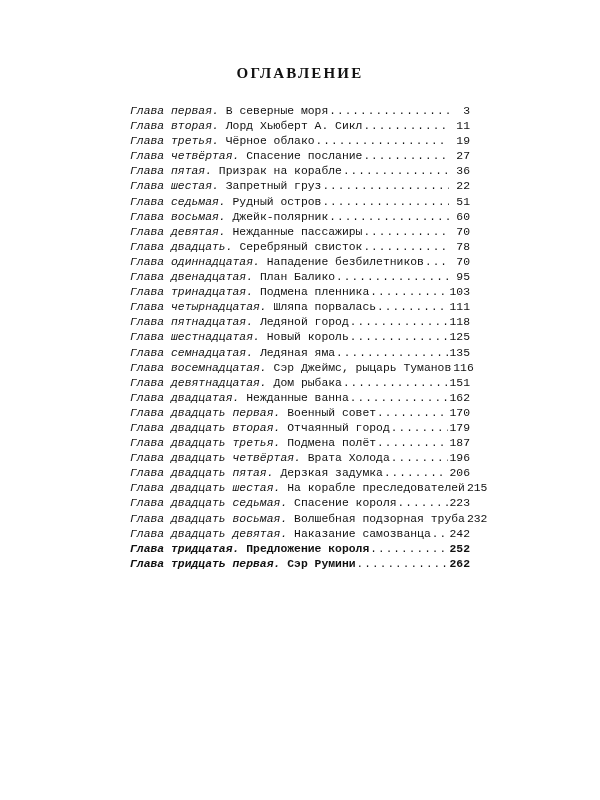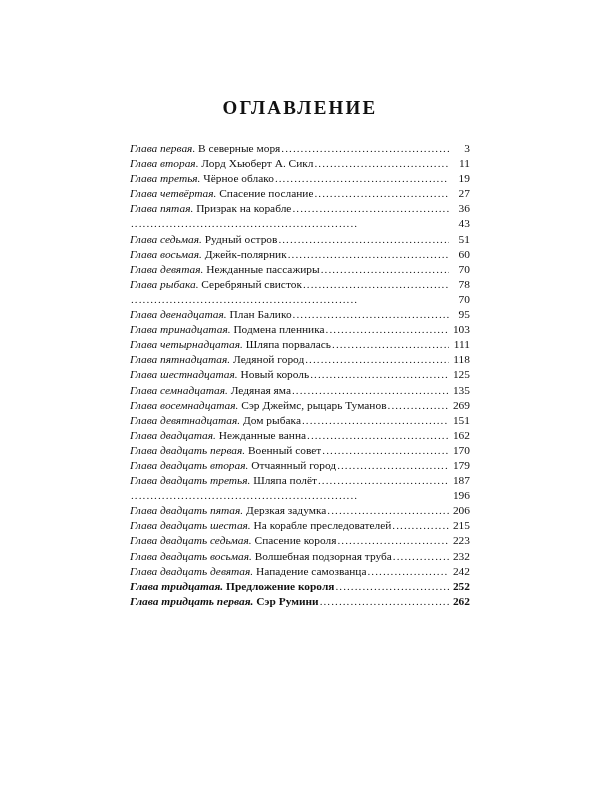--- a/index.html
+++ b/index.html
@@ -15,32 +15,33 @@
     overflow: hidden;
   }
   .page {
     position: relative;
     width: 600px;
     height: 800px;
     box-sizing: border-box;
   }
   .toc-title {
     text-align: center;
-    font-size: 19px;
+    font-size: 15px;
     letter-spacing: 2.2px;
     font-weight: bold;
-    margin-top: 97px;
+    margin-top: 65px;
     margin-bottom: 22px;
     font-family: "Liberation Serif", serif;
   }
   .toc-list {
     width: 340px;
     margin: 8px auto;
     padding: 0;
     list-style: none;
+    font-family: Liberation Mono, monospace;
   }
   .toc-entry {
     display: flex;
     align-items: baseline;
     font-size: 11.4px;
     line-height: 15.1px;
     white-space: nowrap;
   }
   .toc-label {
     flex: 0 0 auto;
@@ -95,44 +96,46 @@
         <span class="toc-label"><span class="chap">Глава четвёртая.</span><span class="name"> Спасение послание</span></span>
         <span class="toc-dots">...........................................................</span>
         <span class="toc-page">27</span>
       </li>
       <li class="toc-entry">
         <span class="toc-label"><span class="chap">Глава пятая.</span><span class="name"> Призрак на корабле</span></span>
         <span class="toc-dots">...........................................................</span>
         <span class="toc-page">36</span>
       </li>
       <li class="toc-entry">
-        <span class="toc-dots">...........................................................</span>
-        <span class="toc-page">43</span>
+        <span class="toc-label"><span class="chap">Глава шестая.</span><span class="name"> Запретный груз</span></span>
+        <span class="toc-dots">...........................................................</span>
+        <span class="toc-page">22</span>
       </li>
       <li class="toc-entry">
         <span class="toc-label"><span class="chap">Глава седьмая.</span><span class="name"> Рудный остров</span></span>
         <span class="toc-dots">...........................................................</span>
         <span class="toc-page">51</span>
       </li>
       <li class="toc-entry">
         <span class="toc-label"><span class="chap">Глава восьмая.</span><span class="name"> Джейк-полярник</span></span>
         <span class="toc-dots">...........................................................</span>
         <span class="toc-page">60</span>
       </li>
       <li class="toc-entry">
         <span class="toc-label"><span class="chap">Глава девятая.</span><span class="name"> Нежданные пассажиры</span></span>
         <span class="toc-dots">...........................................................</span>
         <span class="toc-page">70</span>
       </li>
       <li class="toc-entry">
-        <span class="toc-label"><span class="chap">Глава рыбака.</span><span class="name"> Серебряный свисток</span></span>
+        <span class="toc-label"><span class="chap">Глава двадцать.</span><span class="name"> Серебряный свисток</span></span>
         <span class="toc-dots">...........................................................</span>
         <span class="toc-page">78</span>
       </li>
       <li class="toc-entry">
+        <span class="toc-label"><span class="chap">Глава одиннадцатая.</span><span class="name"> Нападение безбилетников</span></span>
         <span class="toc-dots">...........................................................</span>
         <span class="toc-page">70</span>
       </li>
       <li class="toc-entry">
         <span class="toc-label"><span class="chap">Глава двенадцатая.</span><span class="name"> План Балико</span></span>
         <span class="toc-dots">...........................................................</span>
         <span class="toc-page">95</span>
       </li>
       <li class="toc-entry">
         <span class="toc-label"><span class="chap">Глава тринадцатая.</span><span class="name"> Подмена пленника</span></span>
@@ -155,21 +158,21 @@
         <span class="toc-page">125</span>
       </li>
       <li class="toc-entry">
         <span class="toc-label"><span class="chap">Глава семнадцатая.</span><span class="name"> Ледяная яма</span></span>
         <span class="toc-dots">...........................................................</span>
         <span class="toc-page">135</span>
       </li>
       <li class="toc-entry">
         <span class="toc-label"><span class="chap">Глава восемнадцатая.</span><span class="name"> Сэр Джеймс, рыцарь Туманов</span></span>
         <span class="toc-dots">...........................................................</span>
-        <span class="toc-page">269</span>
+        <span class="toc-page">116</span>
       </li>
       <li class="toc-entry">
         <span class="toc-label"><span class="chap">Глава девятнадцатая.</span><span class="name"> Дом рыбака</span></span>
         <span class="toc-dots">...........................................................</span>
         <span class="toc-page">151</span>
       </li>
       <li class="toc-entry">
         <span class="toc-label"><span class="chap">Глава двадцатая.</span><span class="name"> Нежданные ванна</span></span>
         <span class="toc-dots">...........................................................</span>
         <span class="toc-page">162</span>
@@ -178,25 +181,26 @@
         <span class="toc-label"><span class="chap">Глава двадцать первая.</span><span class="name"> Военный совет</span></span>
         <span class="toc-dots">...........................................................</span>
         <span class="toc-page">170</span>
       </li>
       <li class="toc-entry">
         <span class="toc-label"><span class="chap">Глава двадцать вторая.</span><span class="name"> Отчаянный город</span></span>
         <span class="toc-dots">...........................................................</span>
         <span class="toc-page">179</span>
       </li>
       <li class="toc-entry">
-        <span class="toc-label"><span class="chap">Глава двадцать третья.</span><span class="name"> Шляпа полёт</span></span>
+        <span class="toc-label"><span class="chap">Глава двадцать третья.</span><span class="name"> Подмена полёт</span></span>
         <span class="toc-dots">...........................................................</span>
         <span class="toc-page">187</span>
       </li>
       <li class="toc-entry">
+        <span class="toc-label"><span class="chap">Глава двадцать четвёртая.</span><span class="name"> Врата Холода</span></span>
         <span class="toc-dots">...........................................................</span>
         <span class="toc-page">196</span>
       </li>
       <li class="toc-entry">
         <span class="toc-label"><span class="chap">Глава двадцать пятая.</span><span class="name"> Дерзкая задумка</span></span>
         <span class="toc-dots">...........................................................</span>
         <span class="toc-page">206</span>
       </li>
       <li class="toc-entry">
         <span class="toc-label"><span class="chap">Глава двадцать шестая.</span><span class="name"> На корабле преследователей</span></span>
@@ -207,21 +211,21 @@
         <span class="toc-label"><span class="chap">Глава двадцать седьмая.</span><span class="name"> Спасение короля</span></span>
         <span class="toc-dots">...........................................................</span>
         <span class="toc-page">223</span>
       </li>
       <li class="toc-entry">
         <span class="toc-label"><span class="chap">Глава двадцать восьмая.</span><span class="name"> Волшебная подзорная труба</span></span>
         <span class="toc-dots">...........................................................</span>
         <span class="toc-page">232</span>
       </li>
       <li class="toc-entry">
-        <span class="toc-label"><span class="chap">Глава двадцать девятая.</span><span class="name"> Нападение самозванца</span></span>
+        <span class="toc-label"><span class="chap">Глава двадцать девятая.</span><span class="name"> Наказание самозванца</span></span>
         <span class="toc-dots">...........................................................</span>
         <span class="toc-page">242</span>
       </li>
       <li class="toc-entry strong">
         <span class="toc-label"><span class="chap">Глава тридцатая.</span><span class="name"> Предложение короля</span></span>
         <span class="toc-dots">...........................................................</span>
         <span class="toc-page">252</span>
       </li>
       <li class="toc-entry strong">
         <span class="toc-label"><span class="chap">Глава тридцать первая.</span><span class="name"> Сэр Румини</span></span>

